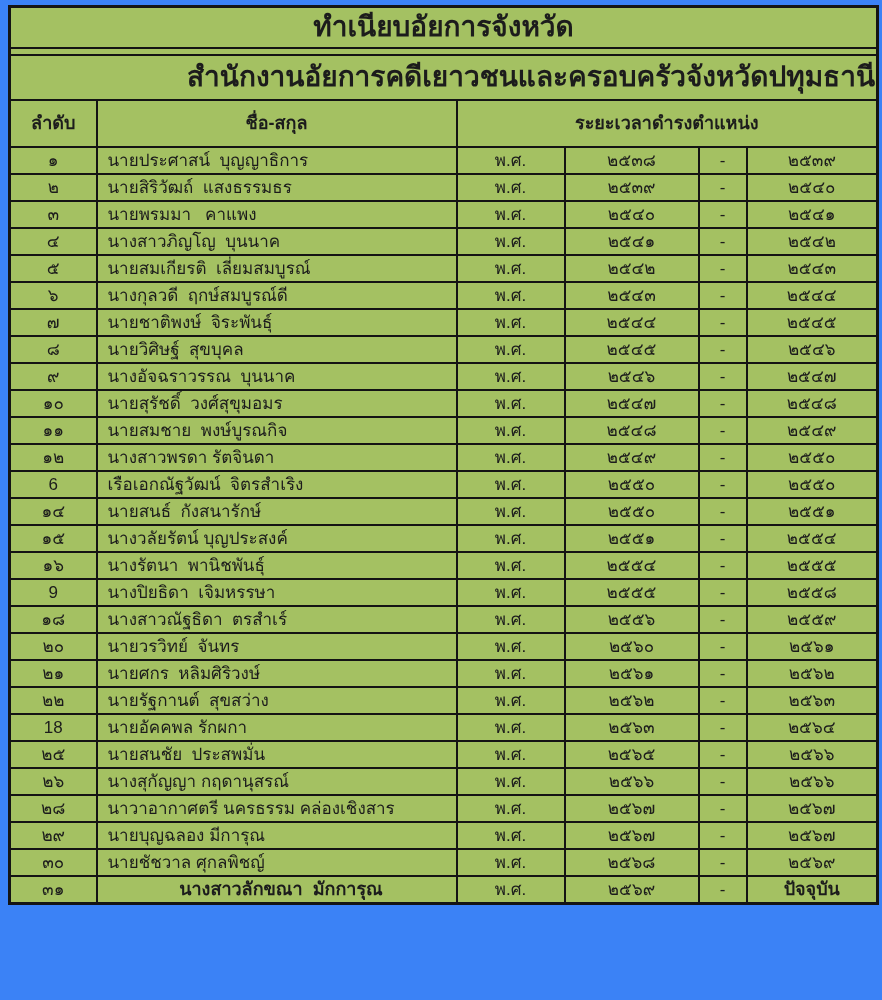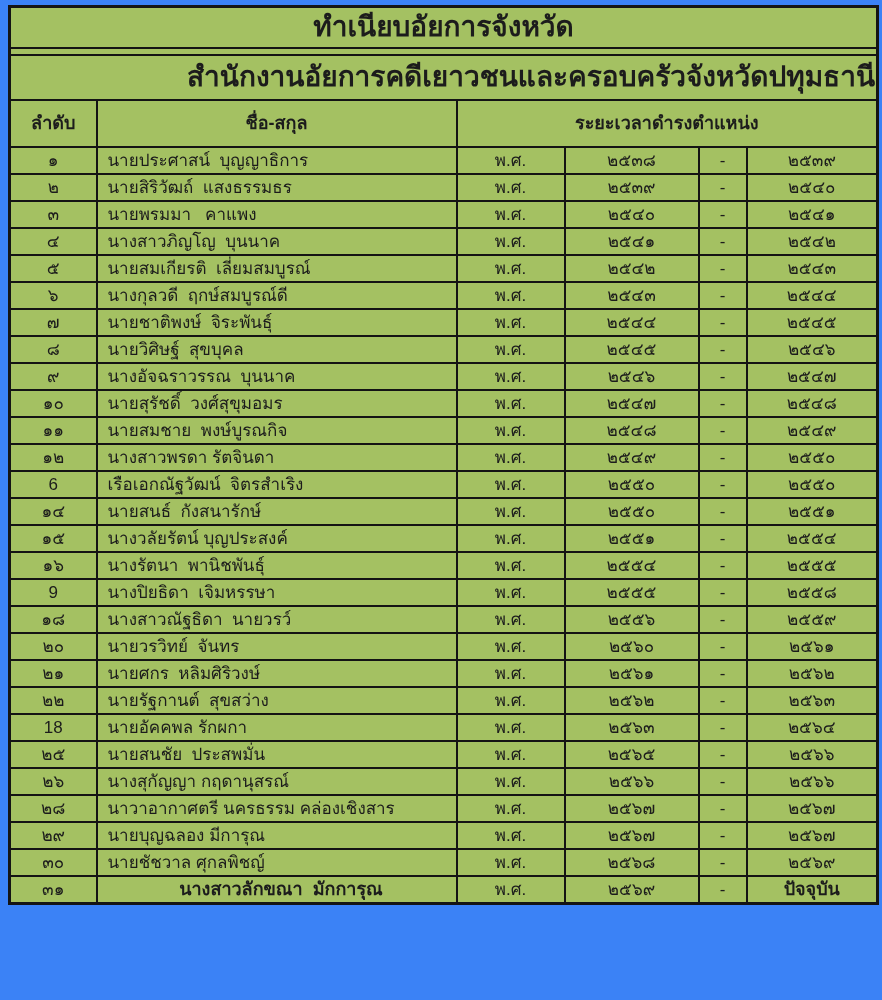--- a/index.html
+++ b/index.html
@@ -230,21 +230,21 @@
         <tr>
     <td class="index-cell">9</td>
     <td class="name-cell">นางปิยธิดา  เจิมหรรษา</td>
     <td class="era-cell">พ.ศ.</td>
     <td class="start-year-cell">๒๕๕๕</td>
     <td class="dash-cell">-</td>
     <td class="end-year-cell">๒๕๕๘</td>
   </tr>
         <tr>
     <td class="index-cell">๑๘</td>
-    <td class="name-cell">นางสาวณัฐธิดา  นายวรว์</td>
+    <td class="name-cell">นางสาวณัฐธิดา  ตรสำเร์</td>
     <td class="era-cell">พ.ศ.</td>
     <td class="start-year-cell">๒๕๕๖</td>
     <td class="dash-cell">-</td>
     <td class="end-year-cell">๒๕๕๙</td>
   </tr>
         <tr>
     <td class="index-cell">๒๐</td>
     <td class="name-cell">นายวรวิทย์  จันทร</td>
     <td class="era-cell">พ.ศ.</td>
     <td class="start-year-cell">๒๕๖๐</td>

